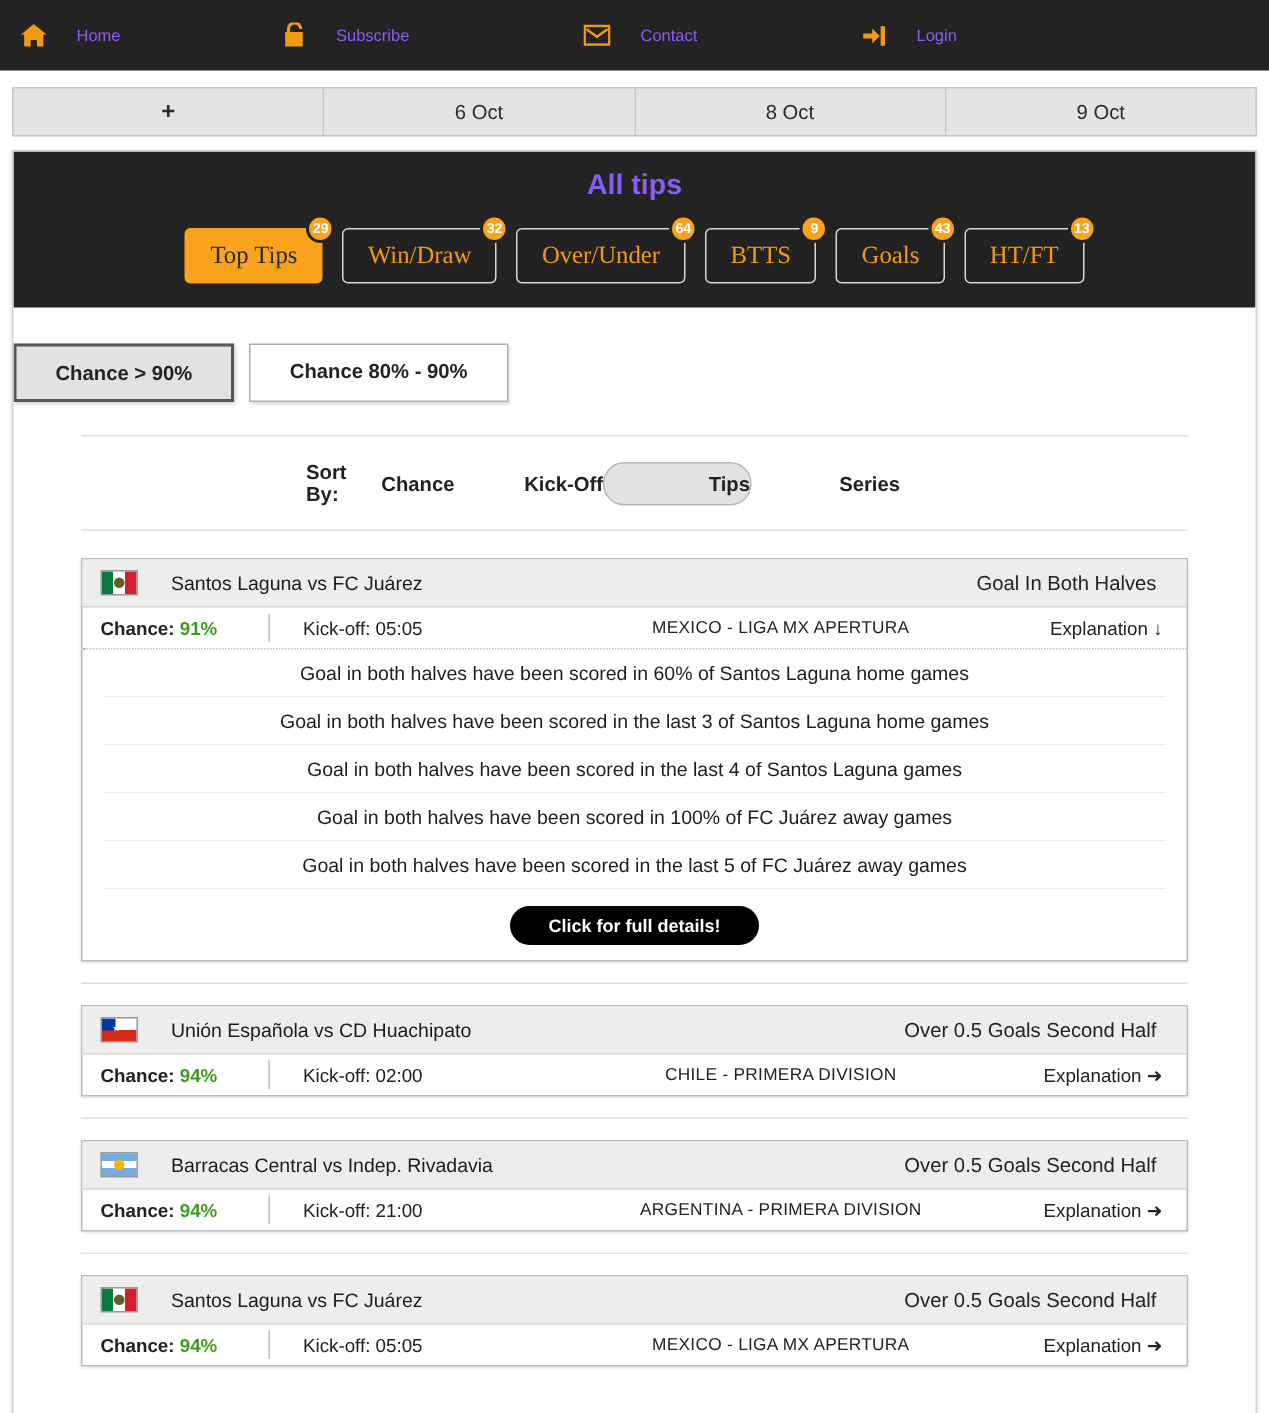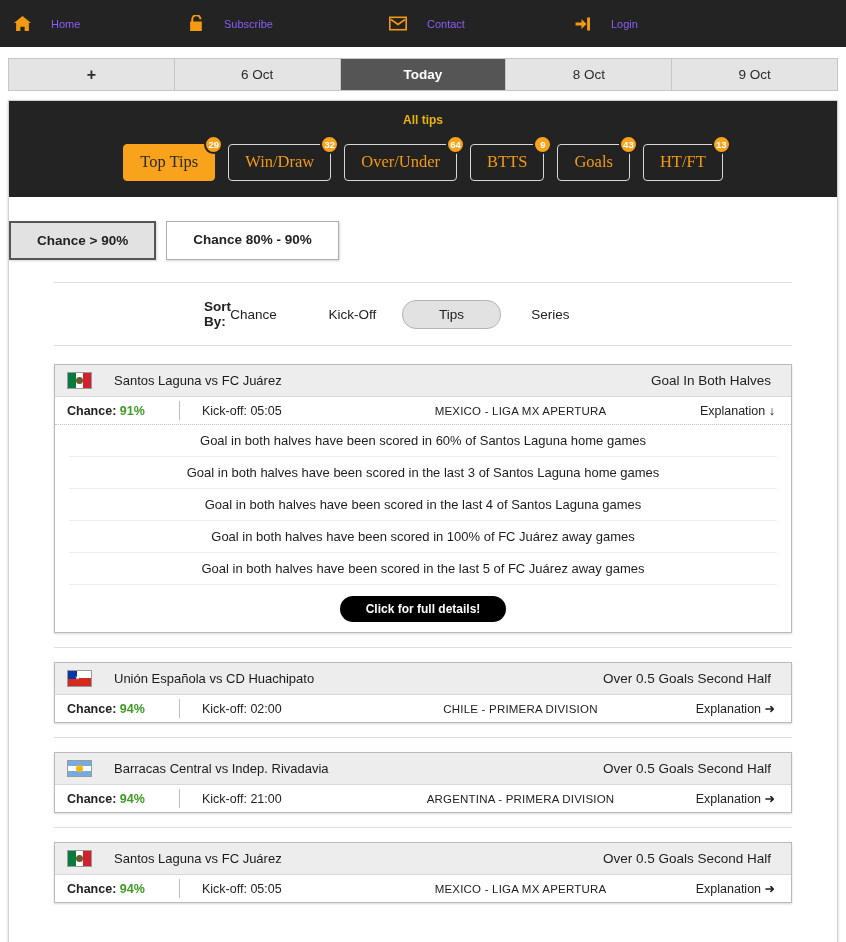--- a/index.html
+++ b/index.html
@@ -64,23 +64,23 @@
     overflow: hidden;
   }
 
   
   .tips-header {
     background: #232323;
     padding: 12px 0 16px 0;
   }
   .all-tips-title {
     text-align: center;
-    color: #eab308;
+    color: #8b5cf6;
     font-weight: bold;
-    font-size: 12px;
+    font-size: 19px;
     margin-bottom: 17px;
   }
   .cat-row {
     display: flex;
     justify-content: center;
     gap: 13px;
     padding: 0 10px;
   }
   .cat-btn {
     position: relative;
@@ -143,24 +143,25 @@
   .sort-row {
     display: flex;
     align-items: center;
     padding: 16px 45px 16px 45px;
     font-size: 13.5px;
     color: #222222;
   }
   .sort-label { font-weight: bold; width: 145px; padding-left: 150px; }
   .sort-opt {
     width: 99px;
-    text-align: center;
+    text-align: right;
     cursor: pointer;
     user-select: none;
     padding: 6px 0;
+    font-weight: bold;
   }
   .sort-opt.active {
     background: #e2e2e2;
     border: 1px solid #b5b5b5;
     border-radius: 14px;
   }
 
   
   .cards { padding: 0 45px; }
   .card {
@@ -299,21 +300,20 @@
           <rect x="12.6" y="1.5" width="2.9" height="13" fill="currentColor"></rect>
         </svg>
     </span>
     <span>Login</span>
   </div>
 </div>
 
 <div class="datebar">
   <div class="date-tab plus">+</div>
   <div class="date-tab">6 Oct</div>
-  <div class="date-tab active">Today</div>
   <div class="date-tab">8 Oct</div>
   <div class="date-tab">9 Oct</div>
 </div>
 
 <div class="panel">
 
   <div class="tips-header">
     <div class="all-tips-title">All tips</div>
     <div class="cat-row">
       <div class="cat-btn active">

